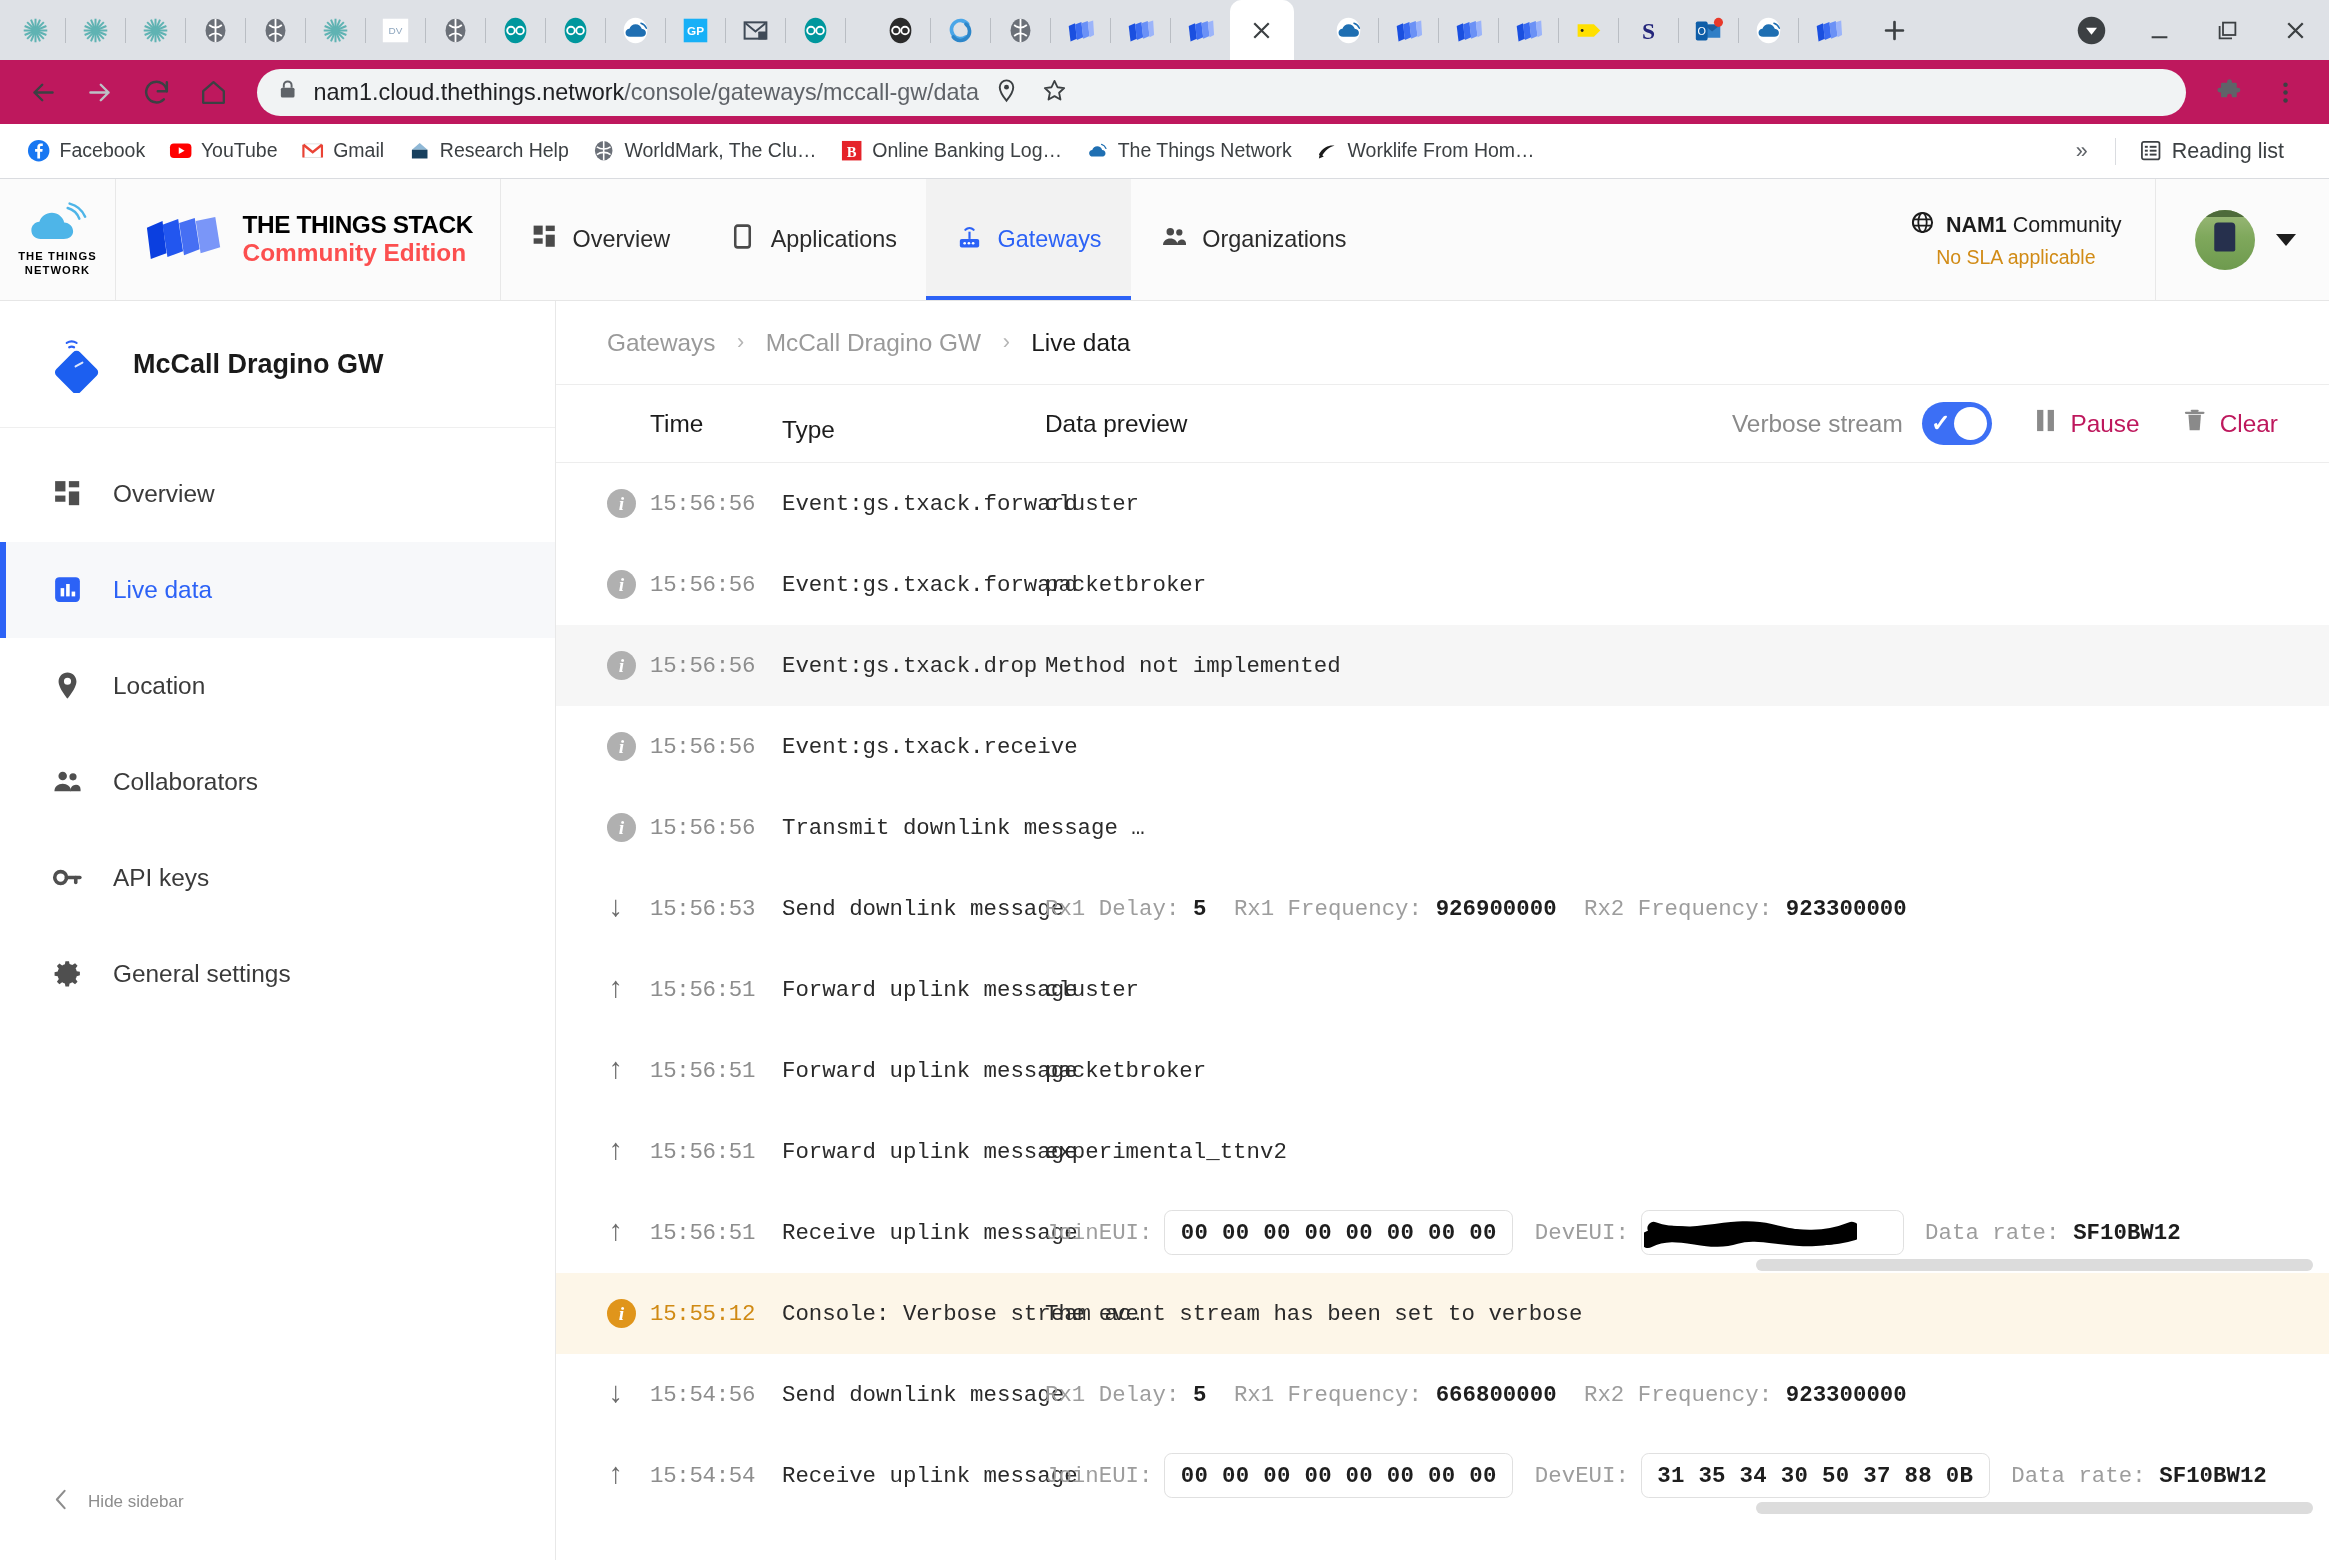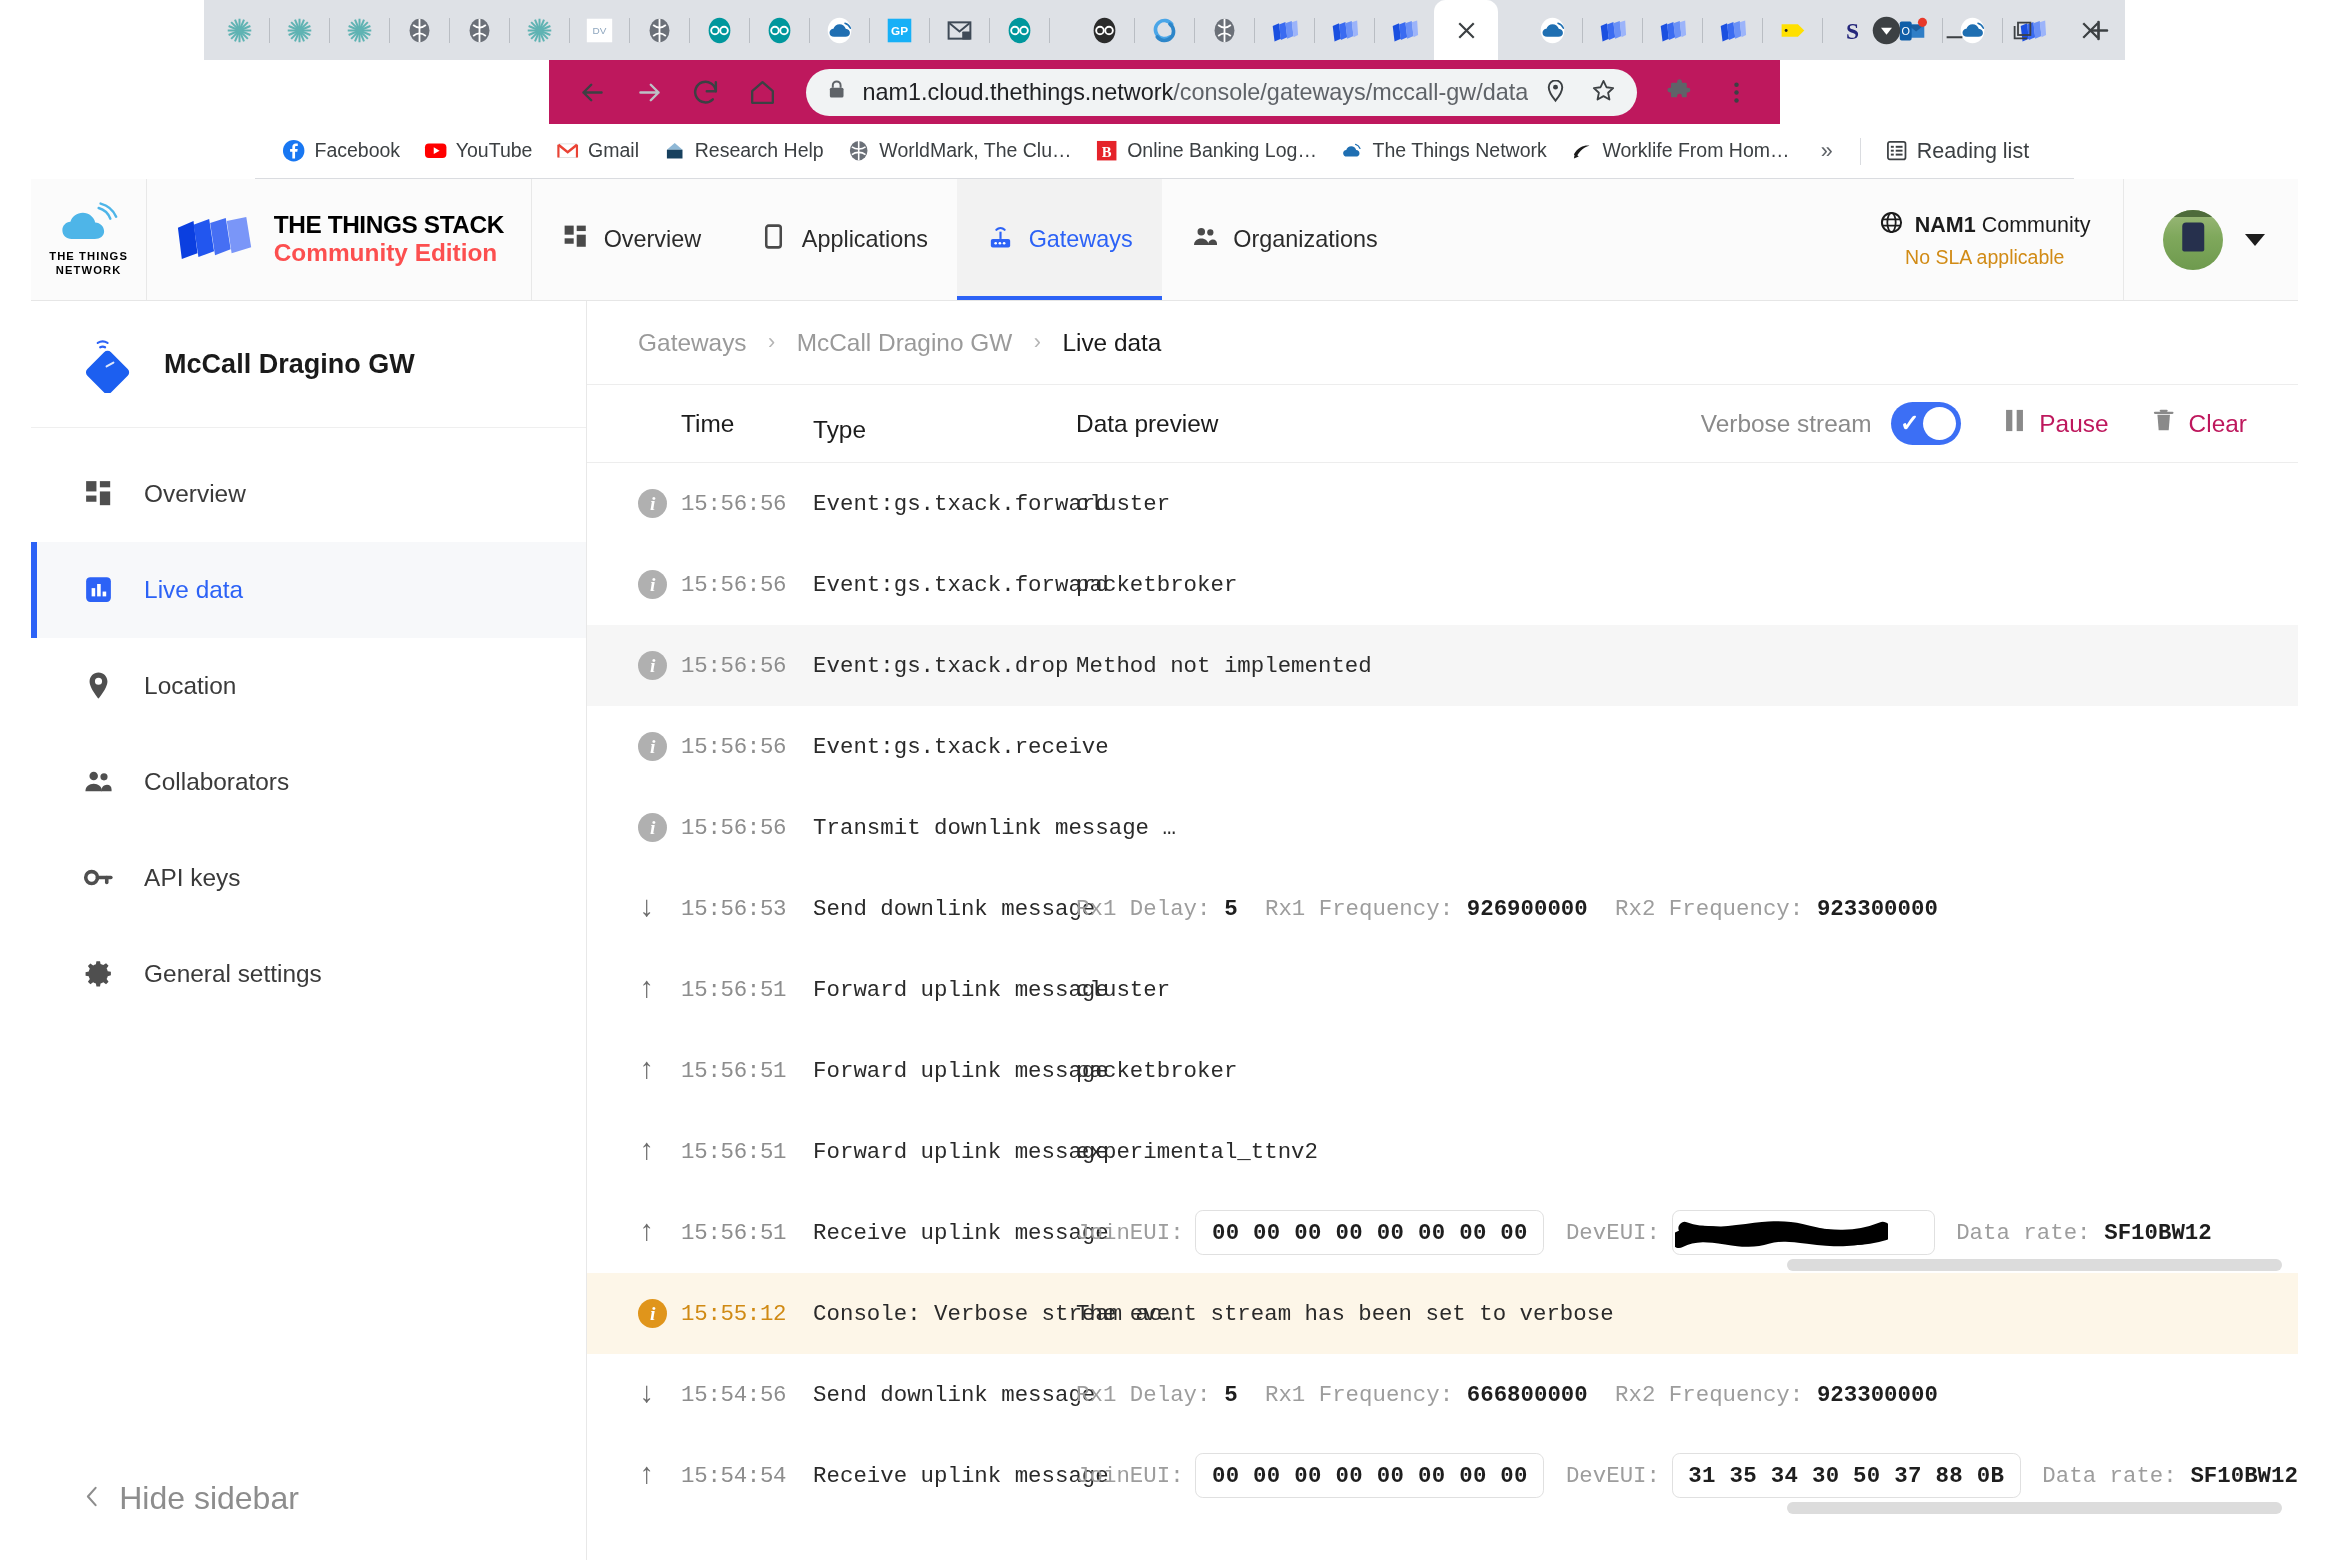--- a/index.html
+++ b/index.html
@@ -4,21 +4,21 @@
 <style>
   * { box-sizing: border-box; margin: 0; padding: 0; }
   html, body {
     width: 2341px; height: 1560px;
     overflow: hidden;
     font-family: "Liberation Sans", sans-serif;
     background: #ffffff;
   }
 
   
-  .browser { width: 2329px; height: 1560px; display: flex; flex-direction: column; align-items: center; }
+  .browser { width: 2329px; height: 1560px; display: flex; flex-direction: column; }
 
   .tabstrip {
     height: 60px; background: #dee1e6; display: flex; align-items: flex-end;
     padding: 0 0 0 5.9px; flex: none; position: relative;
   }
   .tab-fav-wrap {
     display: flex; align-items: center; height: 60px;
   }
   .tab-pill {
     width: 59px; height: 60px; display: flex; align-items: center; justify-content: center;
@@ -145,21 +145,21 @@
   .sb-item {
     height: 96px; display: flex; align-items: center; gap: 29px;
     padding: 0 51px; font-size: 24.4px; color: #3a3a3a; position: relative;
   }
   .sb-item.active { background: #f7f8fa; color: #2c62f6; }
   .sb-item.active::before {
     content: ""; position: absolute; left: 0; top: 0; bottom: 0; width: 5.9px; background: #2c62f6;
   }
   .sb-ico { width: 33px; height: 33px; flex: none; display: flex; align-items: center; justify-content: center; }
   .sb-foot { margin-top: auto; padding: 0 51px 43px; }
-  .hide-sb { display: flex; align-items: center; gap: 17.6px; font-size: 32px; color: #8d8d8d; }
+  .hide-sb { display: flex; align-items: center; gap: 17.6px; font-size: 17px; color: #8d8d8d; }
 
   
   .content { flex: 1; display: flex; flex-direction: column; min-width: 0; background: #fff; }
   .crumbs {
     height: 84px; display: flex; align-items: center; gap: 21.5px; padding: 0 51px;
     font-size: 24.4px; border-bottom: 1px solid #ededed;
   }
   .crumb { color: #9a9a9a; }
   .crumb.cur { color: #1a1a1a; }
   .crumb-sep { color: #b5b5b5; font-size: 21.5px; }

